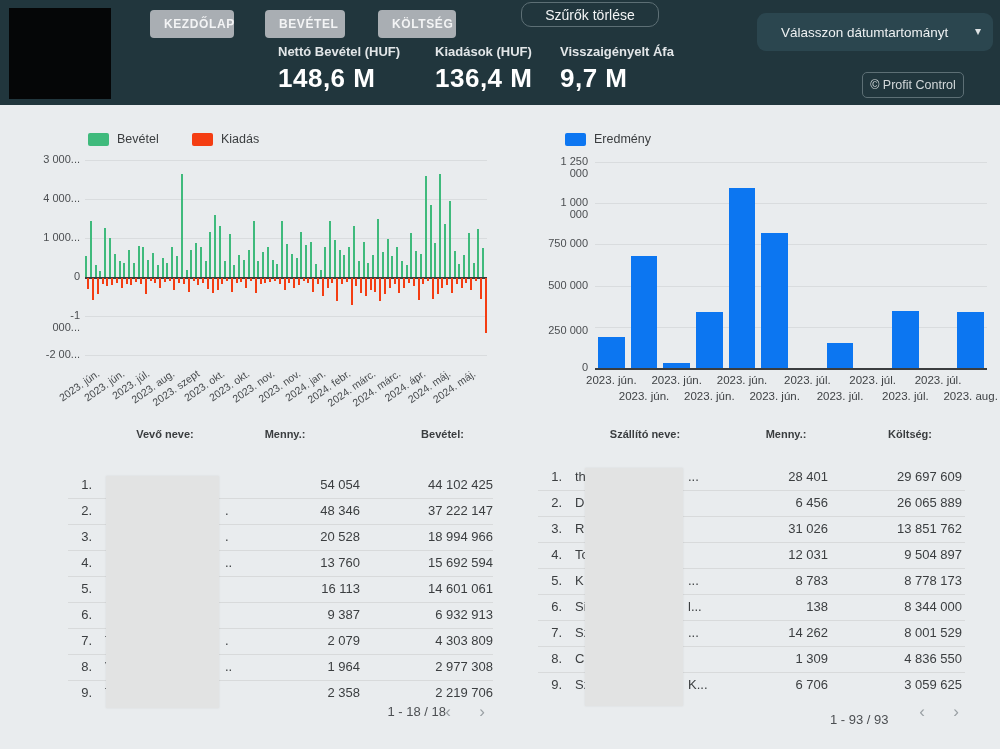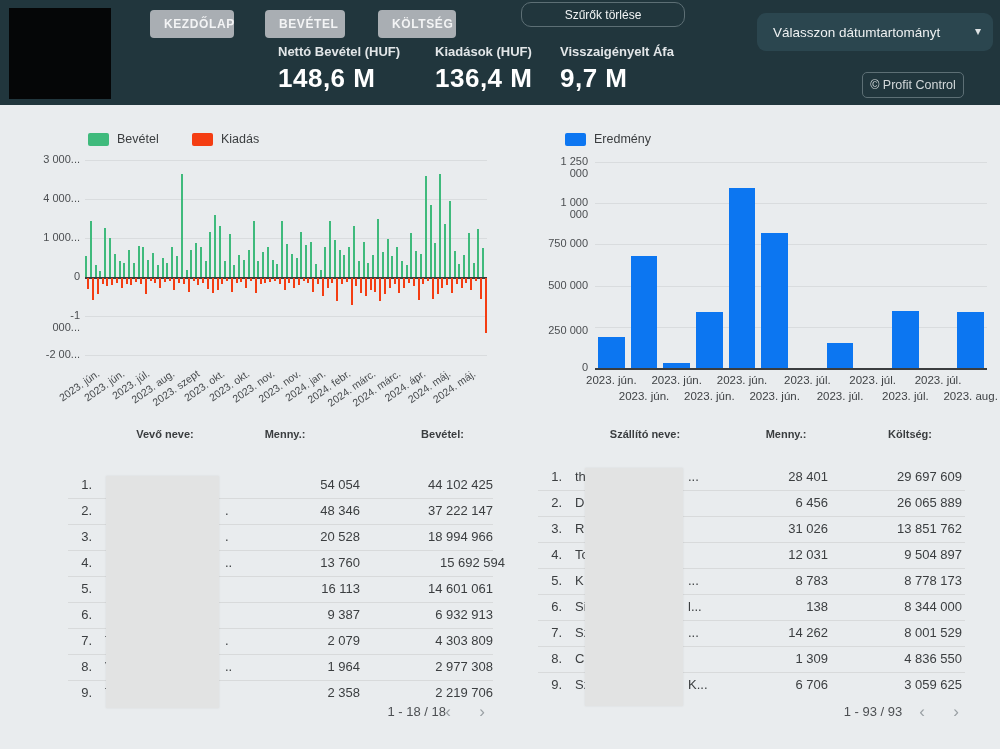--- a/index.html
+++ b/index.html
@@ -6,29 +6,29 @@
   html,body { width:1000px; height:749px; }
   body { font-family:"Liberation Sans", sans-serif; background:#e9ecee; position:relative; overflow:hidden; }
   #stage { position:absolute; inset:0; width:1000px; height:749px; }
 
   
   .hdr { position:absolute; left:0; top:0; width:1000px; height:105px; background:#21363d; }
   .logo-block { position:absolute; left:9px; top:8px; width:102px; height:91px; background:#050607; }
   .navbtn { position:absolute; top:10px; height:28px; background:#a9aeb3; border:none; border-radius:4px;
             color:#f3f4f5; font-weight:bold; font-size:12px; letter-spacing:.6px; padding:0 14px;
             font-family:"Liberation Sans",sans-serif; cursor:pointer; }
-  .clearbtn { position:absolute; left:521px; top:2px; width:164px; height:25px; background:transparent;
-              border:1px solid #5d6f75; border-radius:10px; color:#f2f4f5; font-size:12px;
+  .clearbtn { position:absolute; left:521px; top:2px; width:138px; height:25px; background:transparent;
+              border:1px solid #5d6f75; border-radius:10px; color:#f2f4f5; font-size:14px;
               font-family:"Liberation Sans",sans-serif; cursor:pointer; }
   .kpi { position:absolute; top:44px; color:#fff; }
   .kpi .lab { font-size:13px; color:#e2e6e8; font-weight:bold; margin-bottom:4px; }
   .kpi .val { font-size:26px; color:#ffffff; font-weight:bold; letter-spacing:.5px; }
   .daterange { position:absolute; left:757px; top:13px; width:236px; height:38px; background:#2b464f;
                border:none; border-radius:9px; color:#eef1f2; font-size:13.5px; text-align:left;
-               padding:0 30px 0 16px; font-family:"Liberation Sans",sans-serif; cursor:pointer; }
+               padding:0 30px 0 24px; font-family:"Liberation Sans",sans-serif; cursor:pointer; }
   .daterange .caret { position:absolute; right:12px; top:11px; font-size:12px; color:#dfe3e5; }
   .brandbadge { position:absolute; left:862px; top:72px; width:102px; height:26px; border:1px solid #5d6f75;
                 border-radius:5px; color:#d3d8da; font-size:12.5px; display:flex; align-items:center; justify-content:center; }
 
   
   .chart { position:absolute; }
   .legend-item { position:absolute; display:flex; align-items:center; gap:8px; }
   .swatch { width:21px; height:13px; border-radius:2px; display:inline-block; }
   .legend-label { font-size:12.5px; color:#3a3d3f; }
   .plot { position:absolute; }
@@ -376,21 +376,21 @@
           <div class="tcell" style="left: 185px;">.</div>
           <div class="tcell num" style="left: 200px; width: 120px;">20 528</div>
           <div class="tcell num" style="left: 323px; width: 130px;">18 994 966</div>
         </div>
         <div class="divider" style="left: 28px; width: 425px; top: 122px;"></div>
         <div class="trow" style="top: 122px;">
           <div class="tcell num" style="left: 28px; width: 24px;">4.</div>
           <div class="tcell" style="left: 65px;">KI</div>
           <div class="tcell" style="left: 185px;">..</div>
           <div class="tcell num" style="left: 200px; width: 120px;">13 760</div>
-          <div class="tcell num" style="left: 335px; width: 130px;">15 692 594</div>
+          <div class="tcell num" style="left: 323px; width: 130px;">15 692 594</div>
         </div>
         <div class="divider" style="left: 28px; width: 425px; top: 148px;"></div>
         <div class="trow" style="top: 148px;">
           <div class="tcell num" style="left: 28px; width: 24px;">5.</div>
           <div class="tcell" style="left: 65px;">RE</div>
           <div class="tcell" style="left: 185px;"></div>
           <div class="tcell num" style="left: 200px; width: 120px;">16 113</div>
           <div class="tcell num" style="left: 323px; width: 130px;">14 601 061</div>
         </div>
         <div class="divider" style="left: 28px; width: 425px; top: 174px;"></div>
@@ -501,21 +501,21 @@
         </div>
         <div class="divider" style="left: 18px; width: 427px; top: 244px;"></div>
         <div class="trow" style="top: 244px;">
           <div class="tcell num" style="left: 18px; width: 24px;">9.</div>
           <div class="tcell" style="left: 55px;">Sz</div>
           <div class="tcell" style="left: 168px;">K...</div>
           <div class="tcell num" style="left: 188px; width: 120px;">6 706</div>
           <div class="tcell num" style="left: 312px; width: 130px;">3 059 625</div>
         </div>
       </div>
-    <div class="pagin" style="left:310px;top:276px;width:86px;text-align:center;">1 - 93 / 93</div>
+    <div class="pagin" style="left:310px;top:284px;width:86px;text-align:left;">1 - 93 / 93</div>
     <div class="chev" style="left:392px;top:274px;">‹</div>
     <div class="chev" style="left:426px;top:274px;">›</div>
   </div>
 
   <div class="redact" style="left:106px;top:476px;width:113px;height:232px;"></div>
   <div class="redact" style="left:585px;top:468px;width:98px;height:238px;"></div>
 
 </div>
 
 </body></html>

